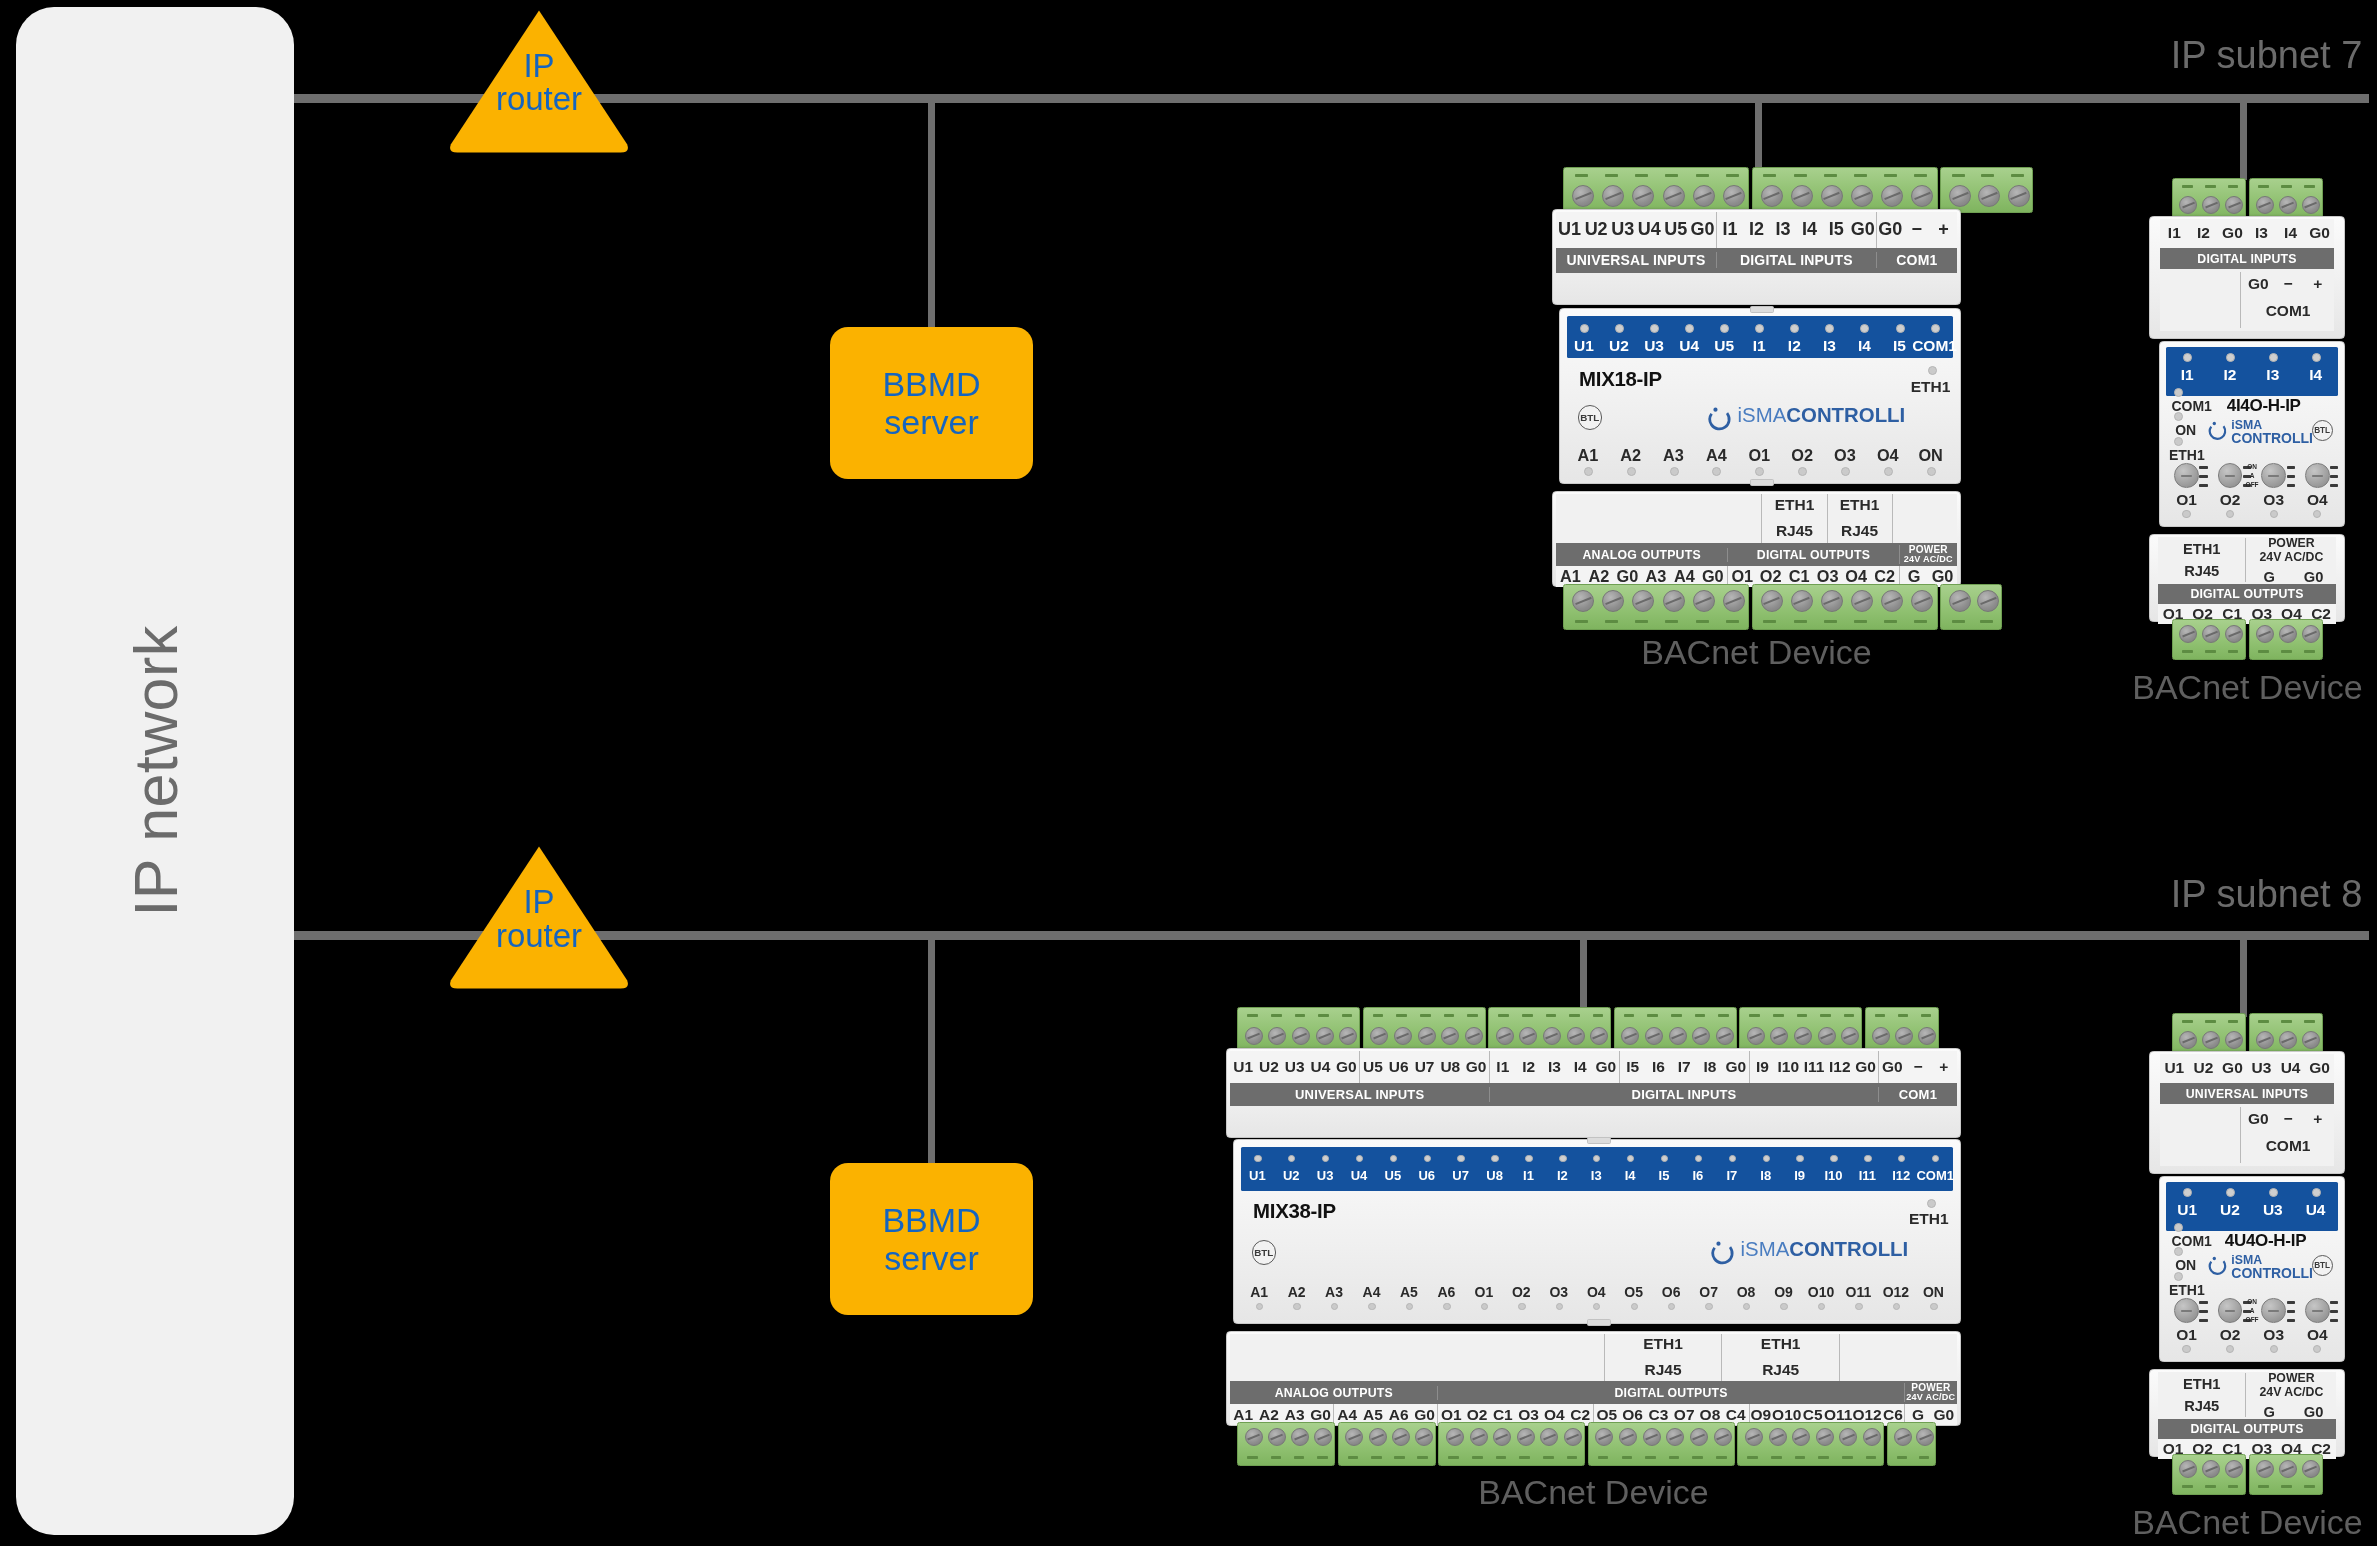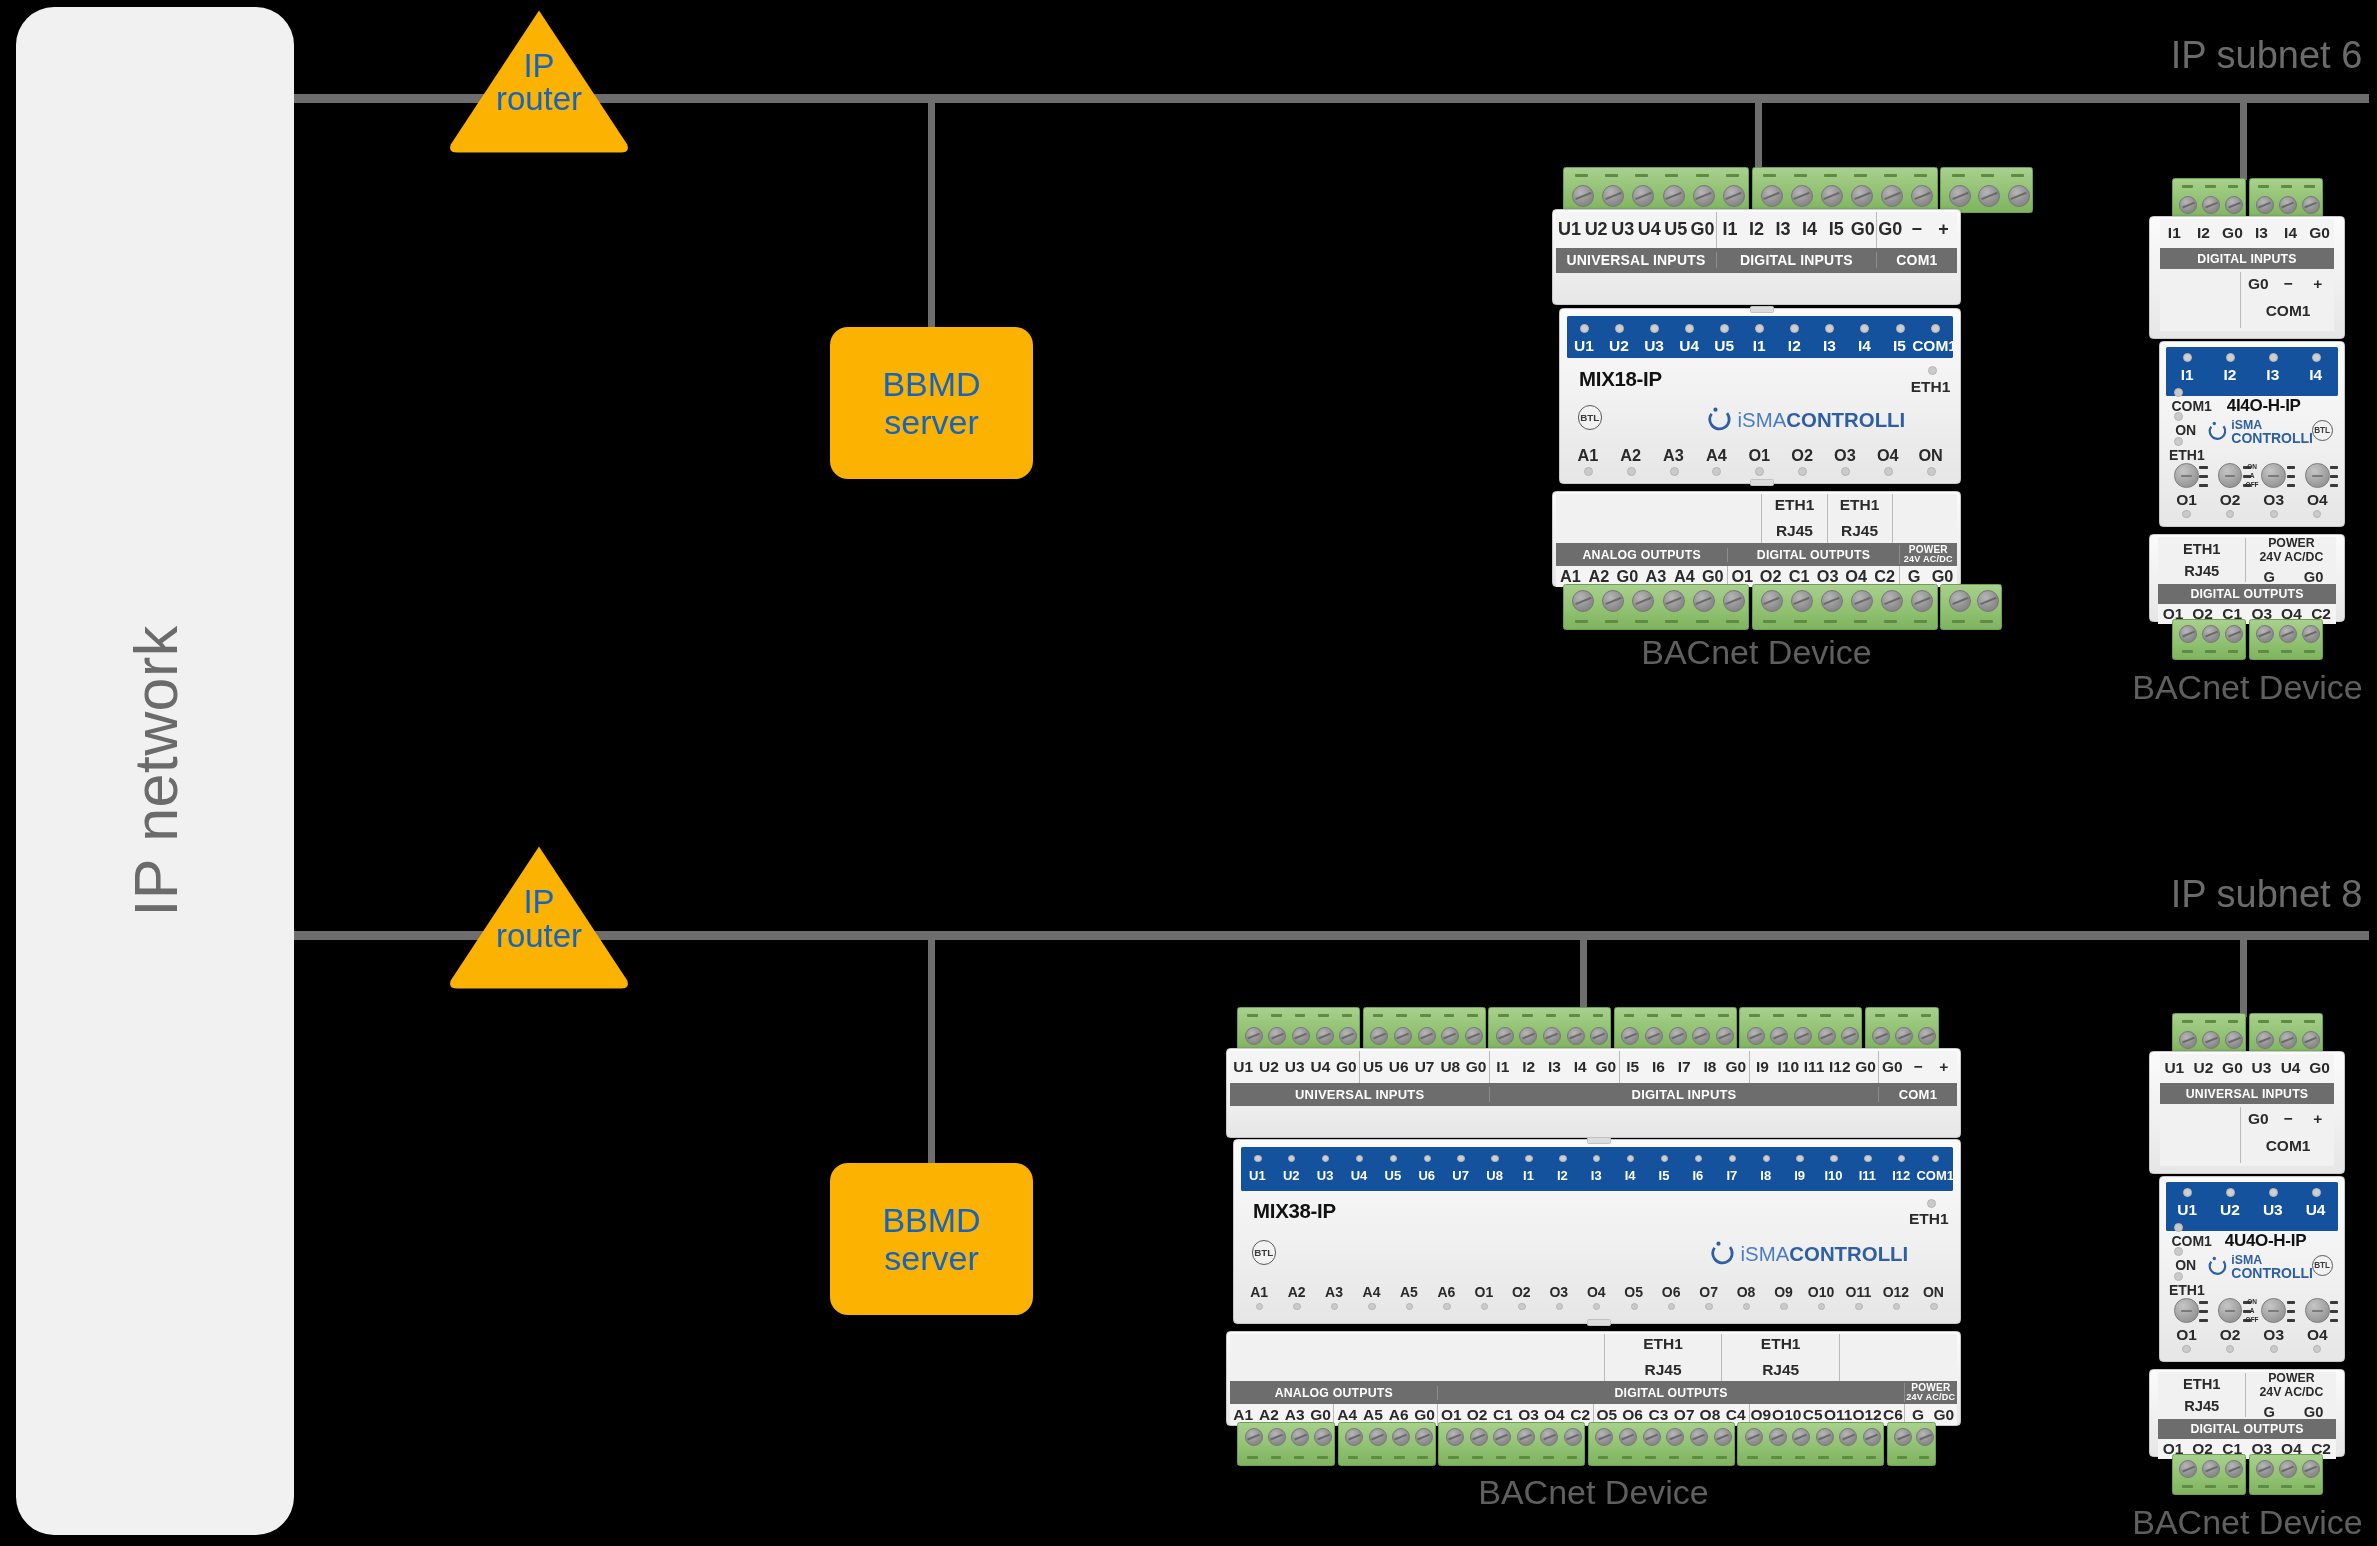--- a/index.html
+++ b/index.html
@@ -141,21 +141,21 @@
     background:#cacaca; border:0.8px solid #b5b5b5;
   }
   .dlab {
     position: absolute; color: #2a2a2a; font-weight: bold; text-align: center;
   }
 
   .model {
     position: absolute; font-weight: bold; color: #111;
     letter-spacing: -0.3px;
   }
-  .brand { position: absolute; display: flex; align-items: center; }
+  .brand { position: absolute; display: flex; }
   .brand .bmark { position: relative; }
   .brand .btxt { color:#2E5FA3; font-weight:bold; white-space:nowrap; }
   .brand .btxt .lite { font-weight: 400; color:#4a7dc0; }
 
   .btl {
     position: absolute; border-radius: 50%;
     border: 1.6px solid #5a5a5a; background:#f2f2f2;
     display:flex; align-items:center; justify-content:center;
     color:#3a3a3a; font-weight:bold;
   }
@@ -184,21 +184,21 @@
 
 <div id="stage">
 
   <div class="ipnet-panel">
     <div class="ipnet-label">
       <span>IP network</span>
     </div>
   </div>
 
   <div class="bus" style="left:294px; top:94px; width:2075px;"></div>
-  <div class="subnet-label" style="right:14.7px; top:34px;">IP subnet 6</div>
+  <div class="subnet-label" style="right:14.7px; top:34px;">IP subnet 7</div>
 
   <div class="router" style="left:446px; top:6.5px;">
     <svg width="186" height="149" viewBox="0 0 228 182">
       <path d="M114 4 L222 168 Q226 178 214 178 L14 178 Q2 178 6 168 Z" fill="#FBB200"></path>
     </svg>
     <div class="rtext">
       <div>IP</div>
       <div>router</div>
     </div>
   </div>

